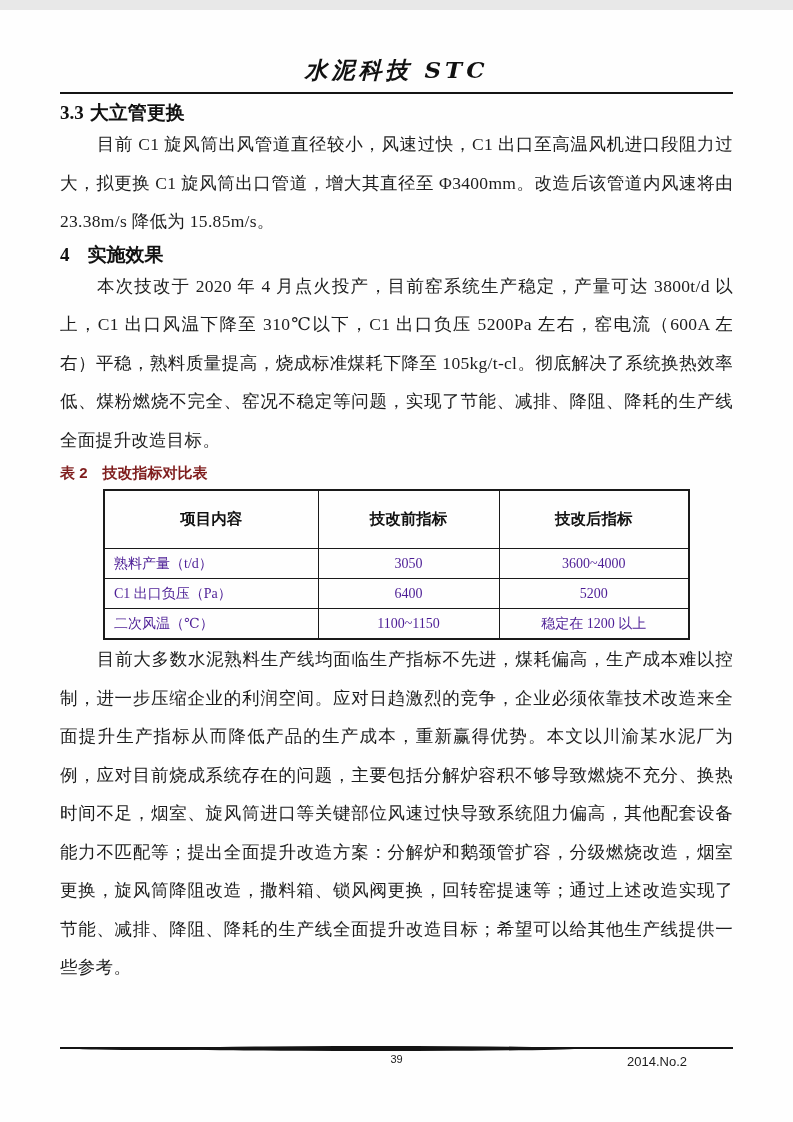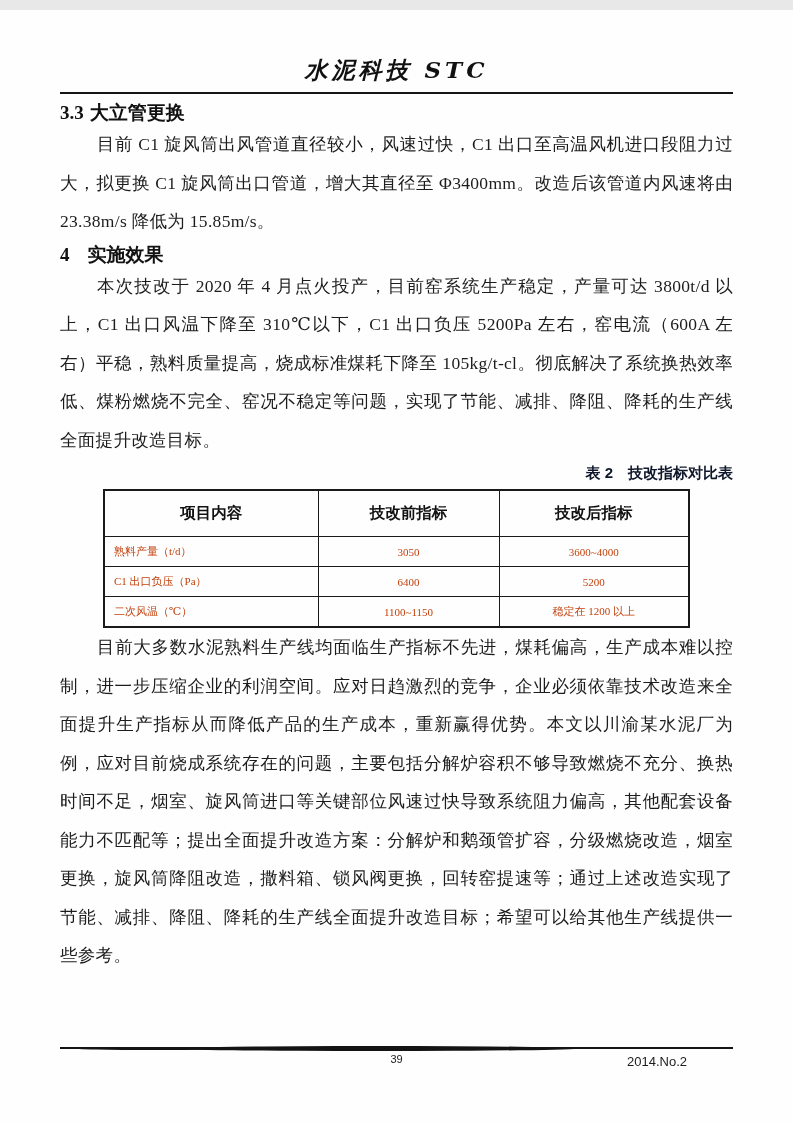--- a/index.html
+++ b/index.html
@@ -54,54 +54,54 @@
     text-indent:37px;
     letter-spacing:0.3px;
     color:#1c1c1c;
   }
   .p1 { margin-top:2px; }
   .p2 { margin-top:3px; }
   .p3 { margin-top:7px; }
 
   .table-caption {
     margin-top:4px;
-    text-align:right;
+    text-align:left;
     font-family:"Liberation Sans","DejaVu Sans",sans-serif;
     font-weight:bold;
     font-size:15px;
     line-height:20px;
-    color:#0f172a;
+    color:#7f1d1d;
   }
   table.cmp-table {
     width:585px;
     margin:6px auto 0 auto;
     border-collapse:collapse;
     table-layout:fixed;
     border:2px solid #1a1a1a;
   }
   .cmp-table col.c1 { width:214px; }
   .cmp-table col.c2 { width:181px; }
   .cmp-table col.c3 { width:190px; }
   .cmp-table th {
     border:1.5px solid #1a1a1a;
     height:29px;
     font-family:"Liberation Sans","DejaVu Sans",sans-serif;
     font-weight:bold;
     font-size:15.5px;
     text-align:center;
-    padding:8px;
+    padding:14px;
     color:#111;
   }
   .cmp-table td {
     border:1.5px solid #1a1a1a;
     height:29px;
-    font-size:11px;
+    font-size:14px;
     text-align:center;
     padding:0;
-    color:#c2410c;
+    color:#4c1d95;
   }
   .cmp-table td.cell-left { text-align:left; padding-left:9px; }
 
   .footer { position:absolute; left:60px; right:60px; top:1037px; height:40px; }
   .footer-rule { position:relative; height:2px; background:#141414; }
   .footer-rule .bump-mid {
     position:absolute; left:17%; width:60%; height:5px; top:-1.5px;
     background:#141414; border-radius:50%;
   }
   .footer-rule .bump-left {

